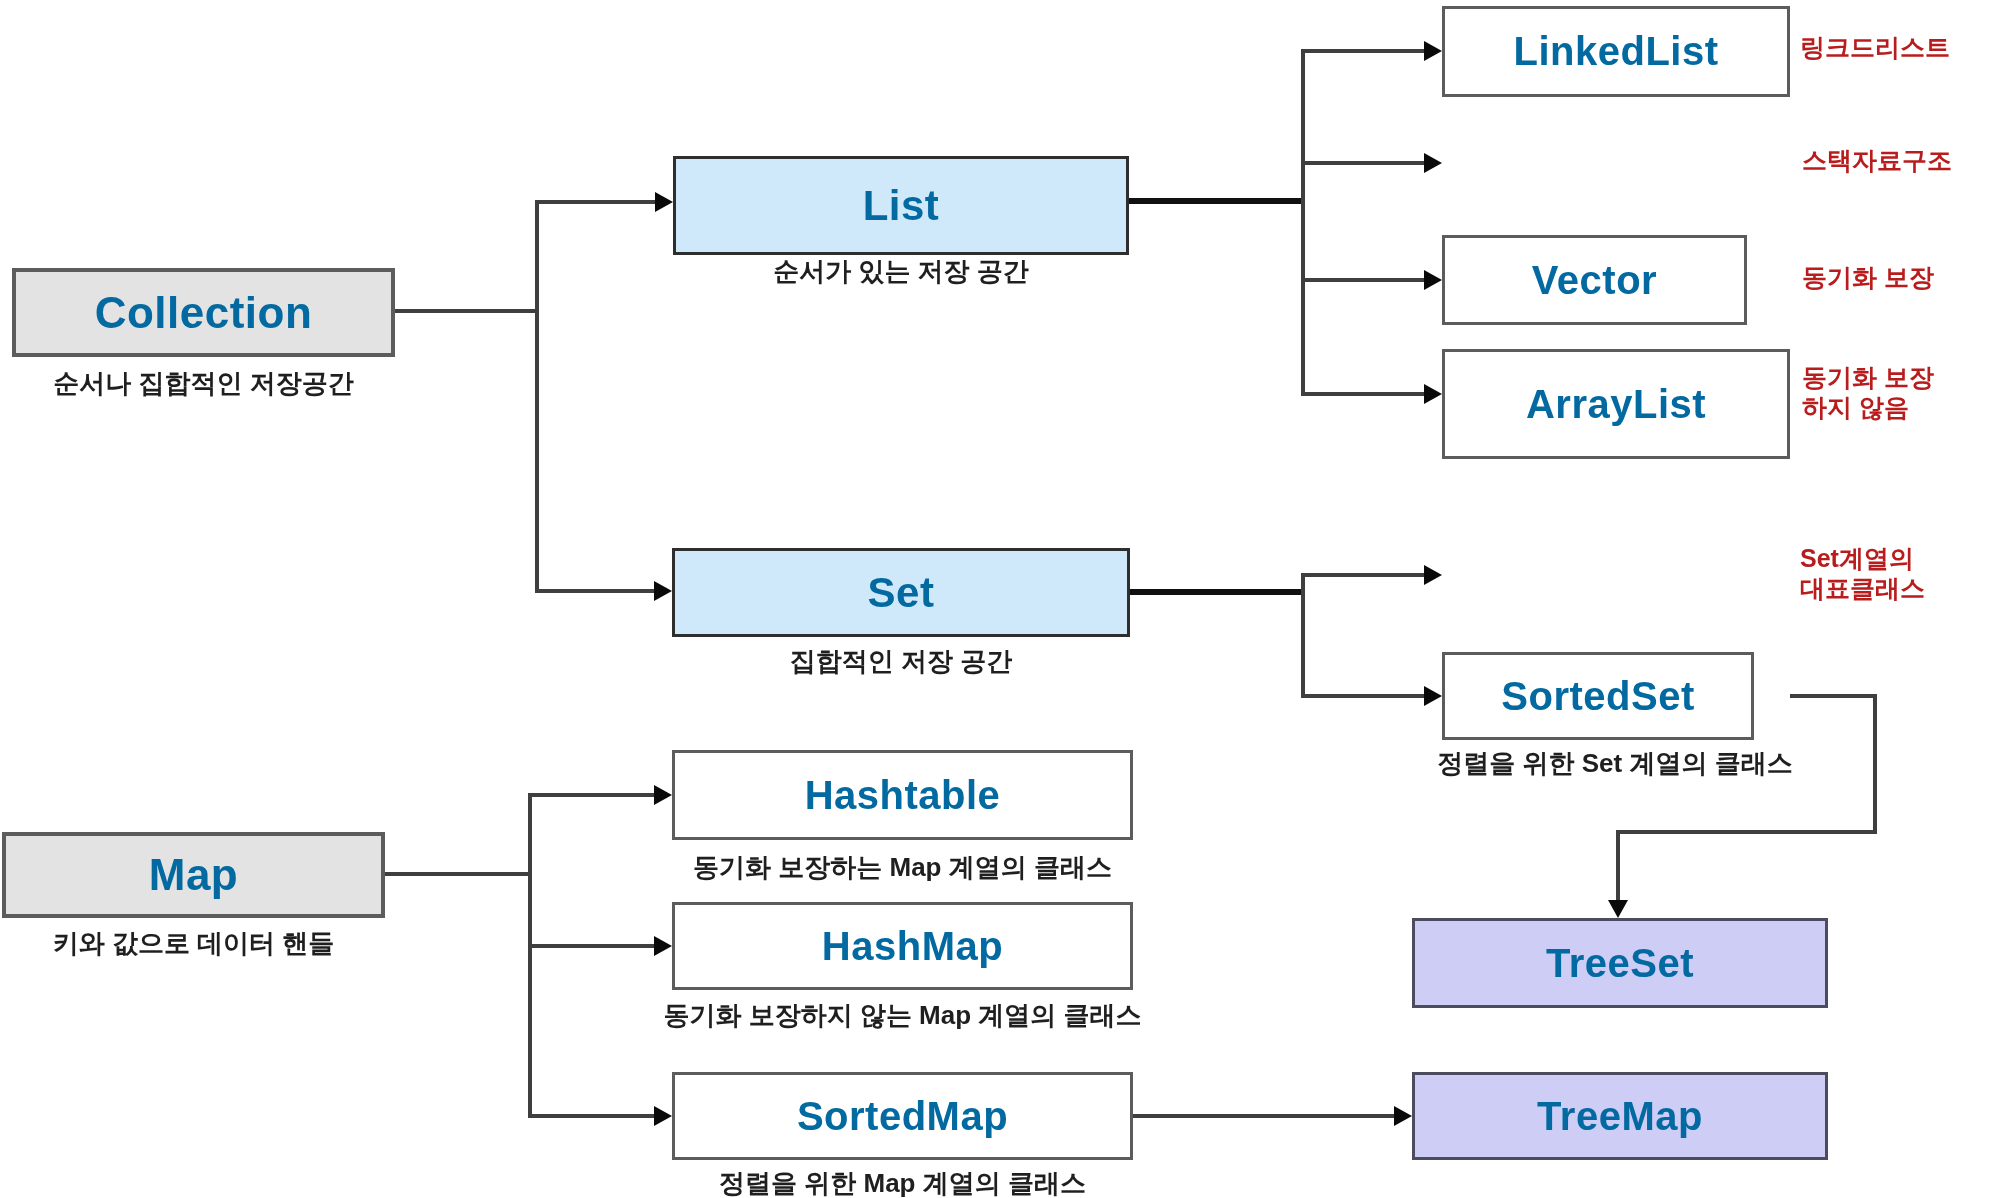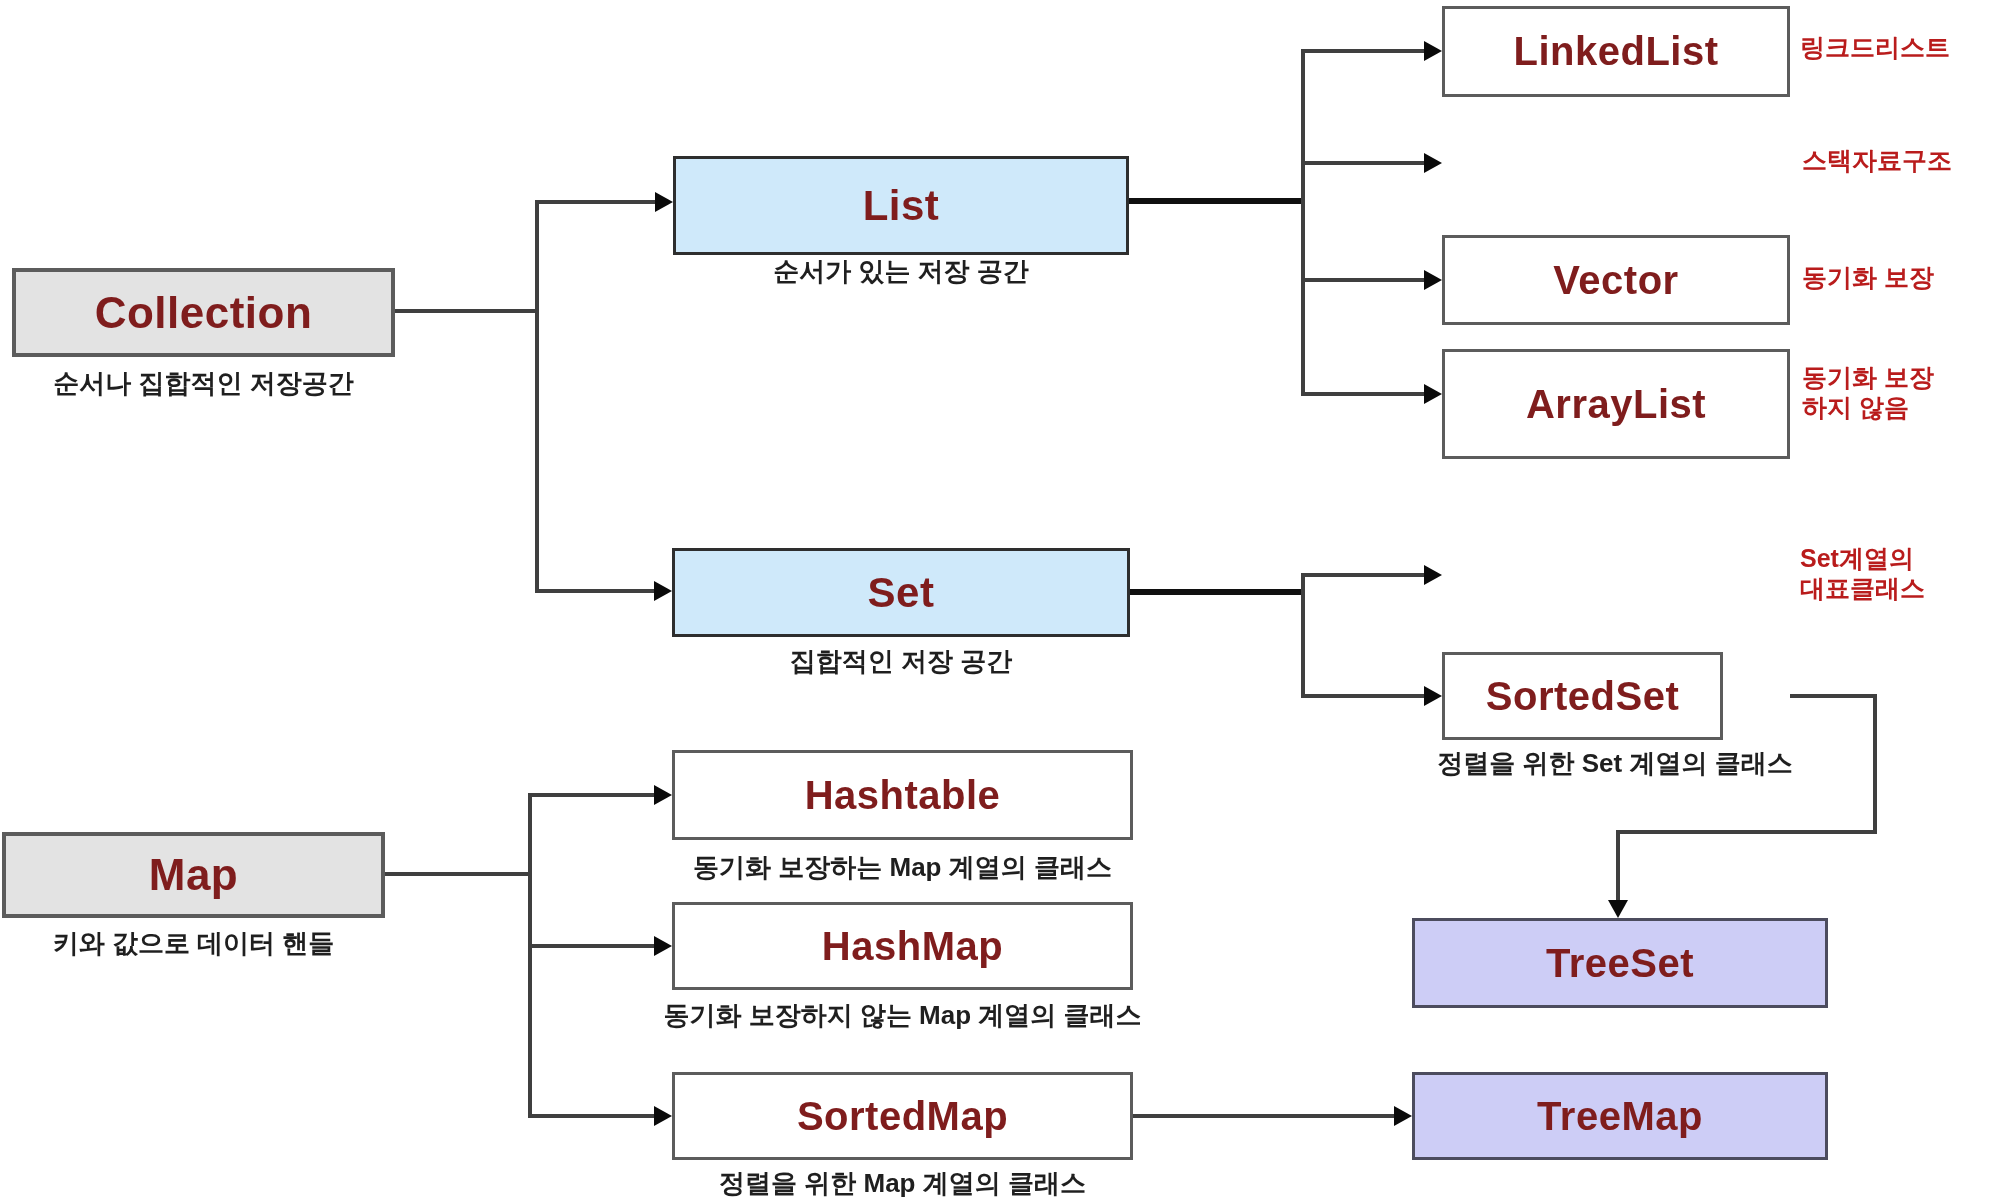--- a/index.html
+++ b/index.html
@@ -3,21 +3,21 @@
 <meta charset="utf-8">
 <style>
   html,body { margin:0; padding:0; background:#ffffff; }
   #diagram {
     position:relative; width:2000px; height:1198px; background:#ffffff;
     font-family:"Liberation Sans", sans-serif; overflow:hidden;
   }
   .box {
     position:absolute; box-sizing:border-box;
     display:flex; align-items:center; justify-content:center;
-    font-weight:bold; color:#7f1d1d; letter-spacing:0.5px;
+    font-weight:bold; color:#0369a1; letter-spacing:0.5px;
   }
   .root    { background:#e3e3e3; border:4px solid #5c5c5c; font-size:44px; }
   .iface   { background:#cfe9fa; border:3px solid #2e2e2e; font-size:42px; }
   .cls     { background:#ffffff; border:3px solid #5c5c5c; font-size:40px; }
   .treecls { background:#cdcdf6; border:3px solid #4c4c5e; font-size:40px; }
   .caption {
     position:absolute; font-size:26px; font-weight:600; color:#1f1f1f;
     text-align:center; line-height:1.2;
   }
   .note {
@@ -62,35 +62,35 @@
   </div>
   <div class="caption" style="left:672px; top:646px; width:458px;">집합적인 저장 공간</div>
 
   <div class="box cls" style="left:1442px; top:6px; width:348px; height:91px;">
     <span>LinkedList</span>
   </div>
   <div class="note" style="left:1800px; top:32px;">링크드리스트</div>
 
   <div class="note" style="left:1802px; top:145px;">스택자료구조</div>
 
-  <div class="box cls" style="left:1442px; top:235px; width:348px; height:90px;">
+  <div class="box cls" style="left:1442px; top:235px; width:305px; height:90px;">
     <span>Vector</span>
   </div>
   <div class="note" style="left:1802px; top:262px;">동기화 보장</div>
 
   <div class="box cls" style="left:1442px; top:349px; width:348px; height:110px;">
     <span>ArrayList</span>
   </div>
   <div class="note" style="left:1802px; top:362px;">동기화 보장
 하지 않음</div>
 
   <div class="note" style="left:1800px; top:543px;">Set계열의
 대표클래스</div>
 
-  <div class="box cls" style="left:1442px; top:652px; width:281px; height:88px;">
+  <div class="box cls" style="left:1442px; top:652px; width:312px; height:88px;">
     <span>SortedSet</span>
   </div>
   <div class="caption" style="left:1390px; top:748px; width:450px;">정렬을 위한 Set 계열의 클래스</div>
 
   <div class="box treecls" style="left:1412px; top:918px; width:416px; height:90px;">
     <span>TreeSet</span>
   </div>
 
   <div class="box cls" style="left:672px; top:750px; width:461px; height:90px;">
     <span>Hashtable</span>

